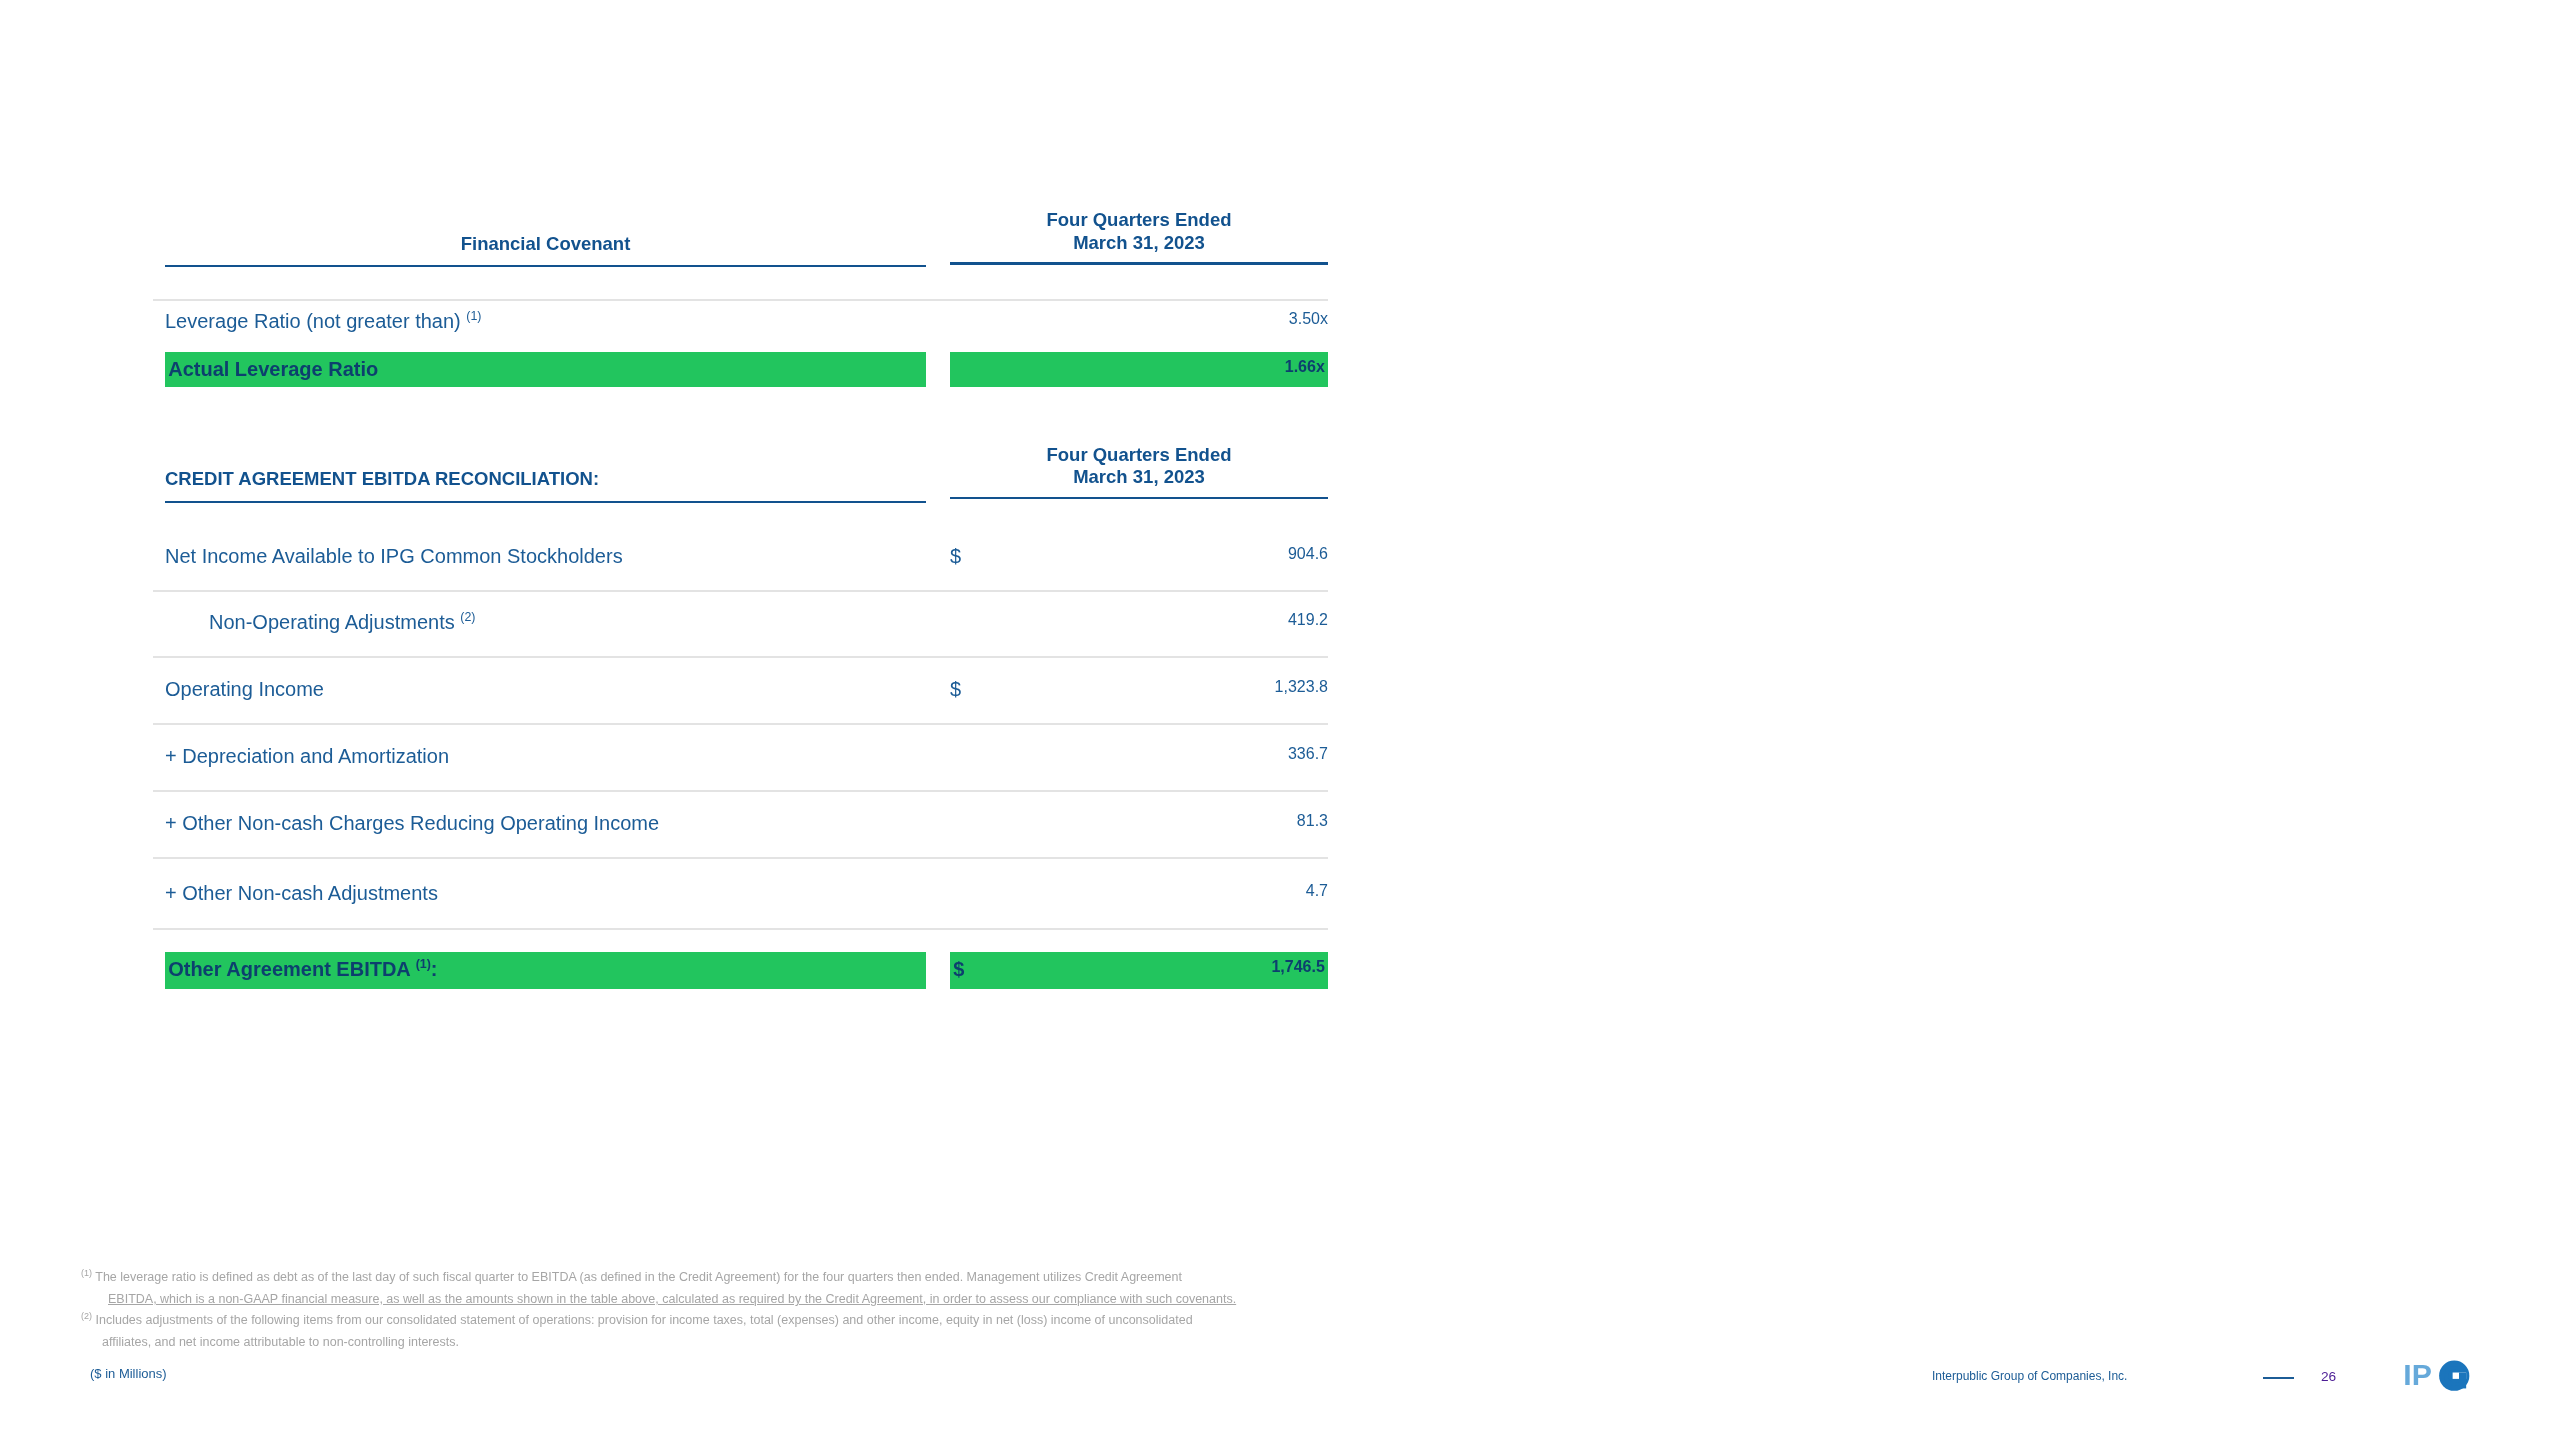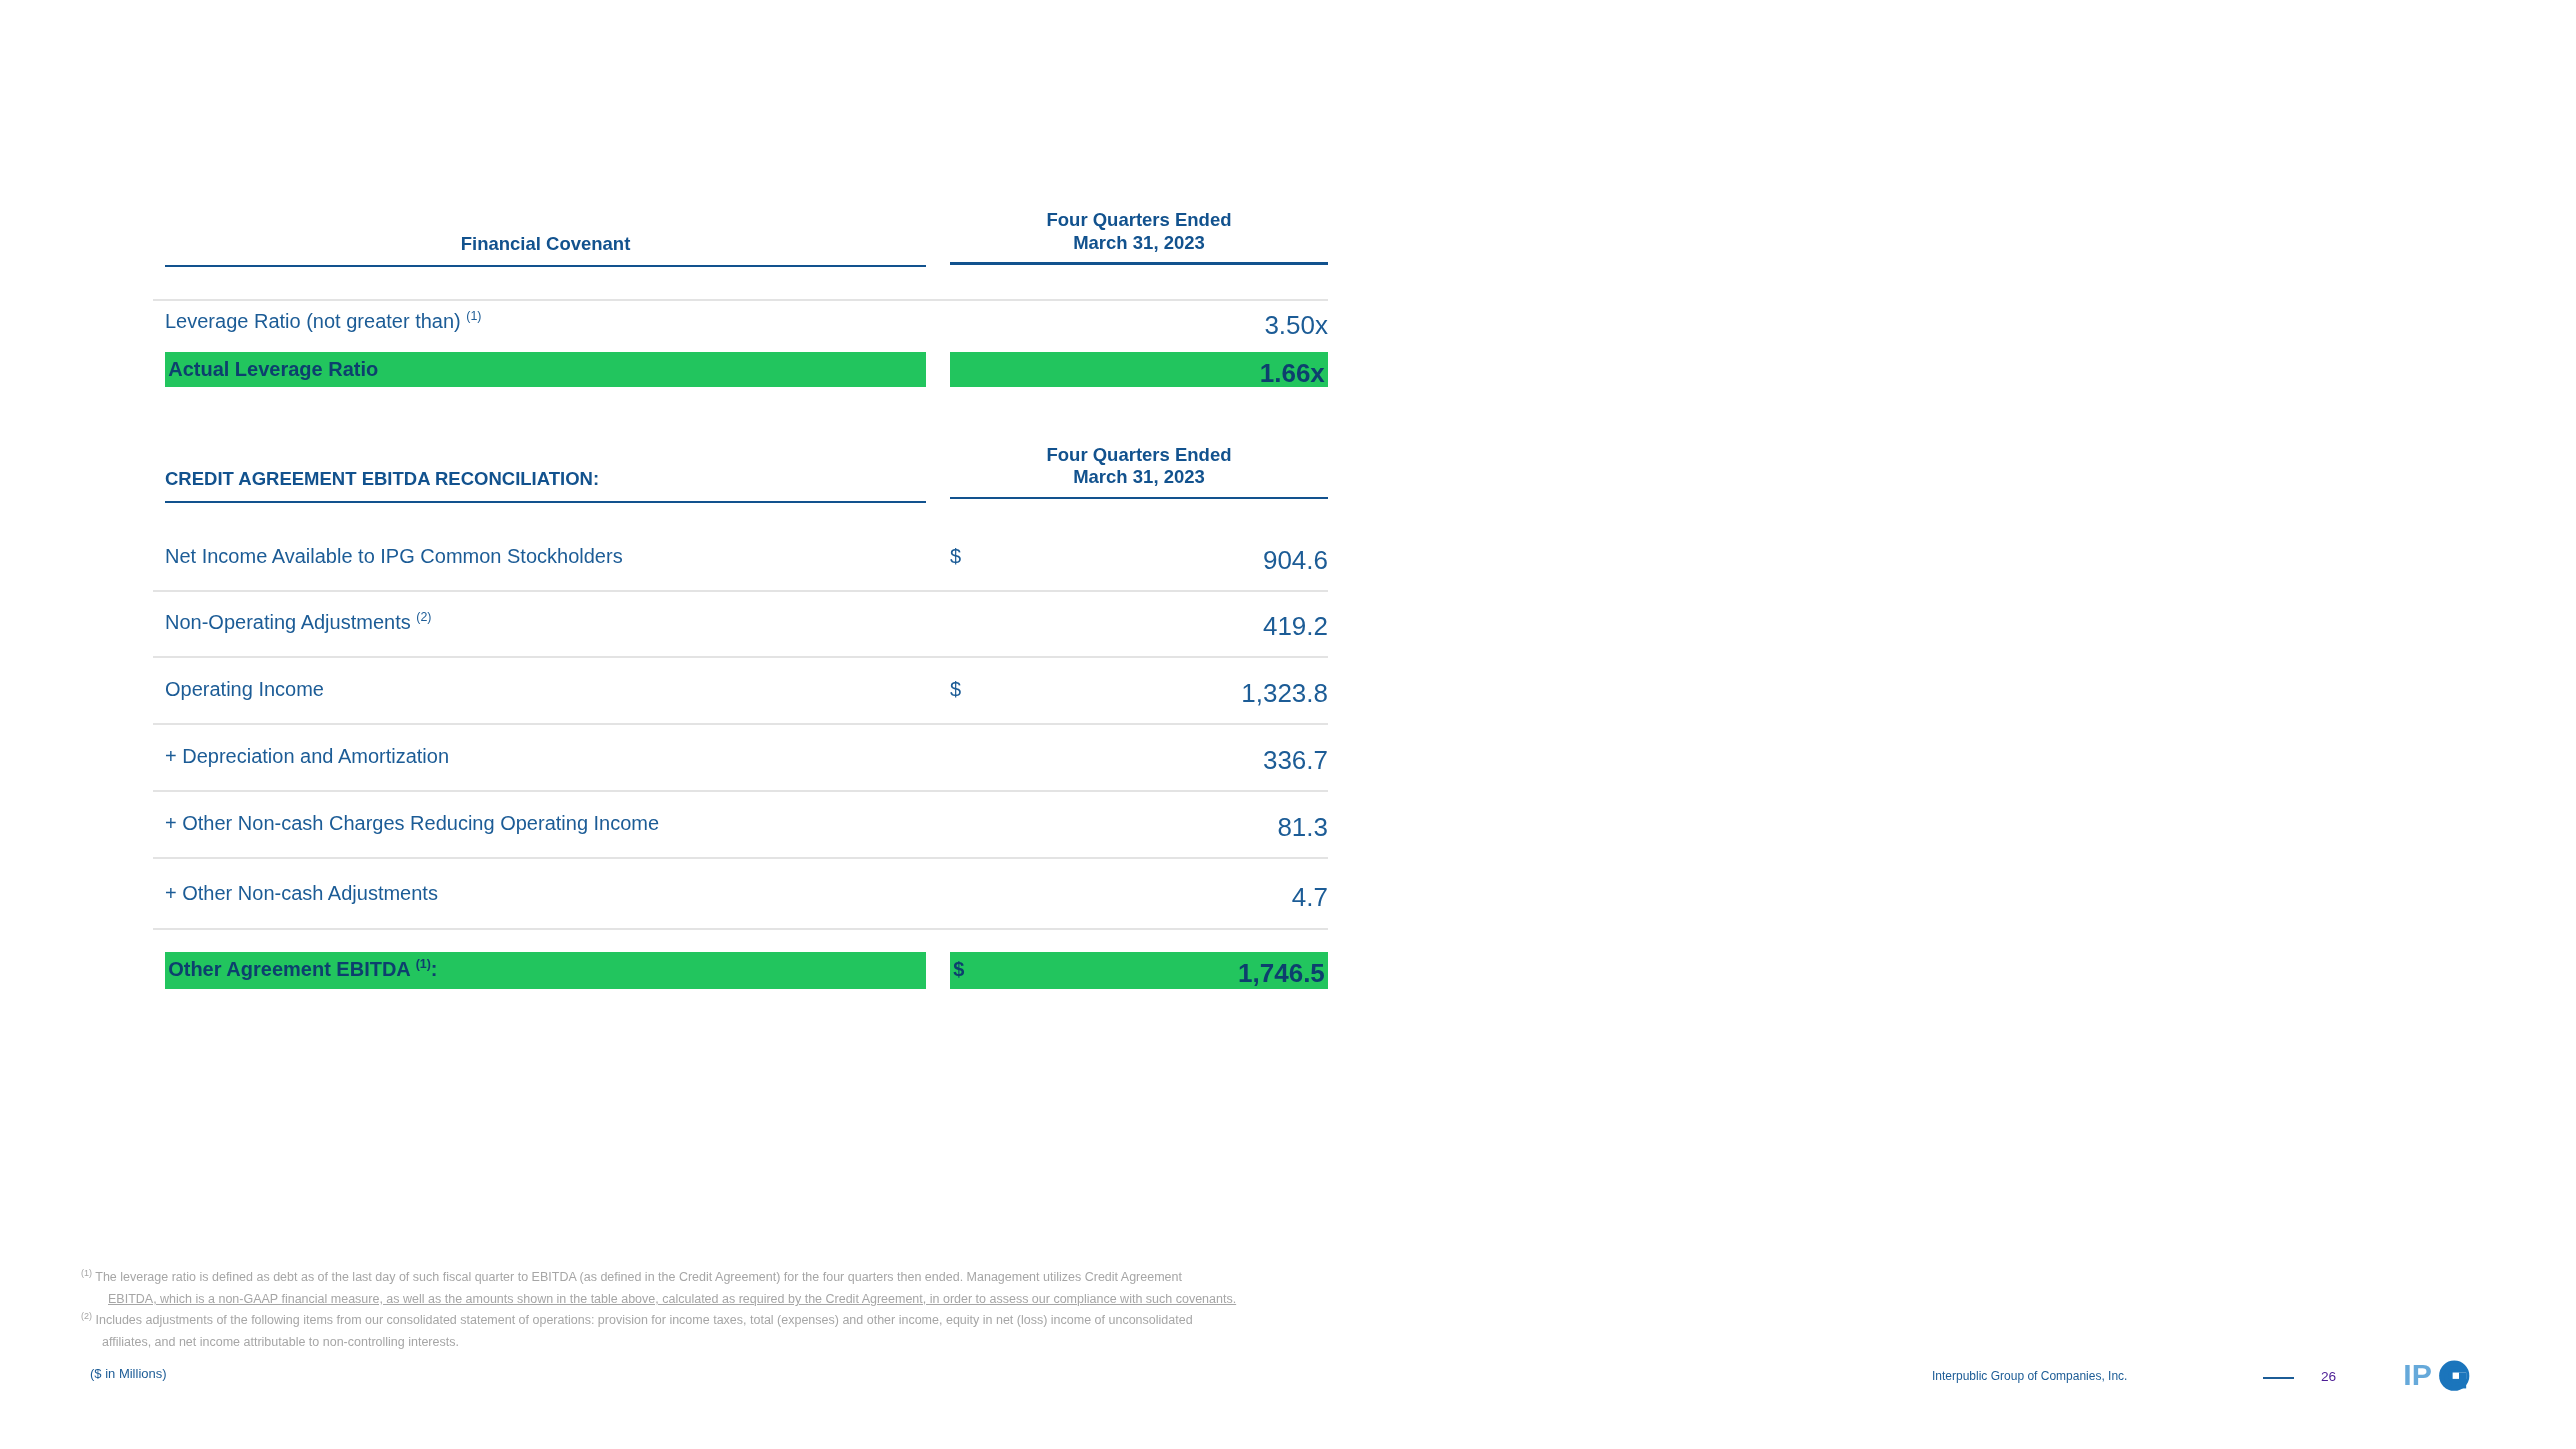--- a/index.html
+++ b/index.html
@@ -48,21 +48,21 @@
   }
 
   .rule-dark{height:2.4px;background:#12528e;}
   .rule-gray{height:2.4px;background:#e3e3e3;}
 
   .cell-label{
     font-size:20px;color:#1c5c96;white-space:nowrap;
   }
   .cell-label.bold{font-weight:700;color:#0d3f6e;}
   .cell-val{
-    font-size:26px;color:#1c5c96;text-align:right;white-space:nowrap;
+    font-size:16px;color:#1c5c96;text-align:right;white-space:nowrap;
   }
   .cell-val.bold{font-weight:700;color:#0d3f6e;}
   .cur{
     position:absolute;left:0;top:0;
     font-size:20px;color:#1c5c96;
   }
   .cur.bold{font-weight:700;color:#0d3f6e;}
   sup{font-size:0.62em;vertical-align:super;line-height:0;}
 
   .hl{background:#22c55e;}
@@ -160,21 +160,21 @@
         <div class="cell-label">Net Income Available to IPG Common Stockholders</div>
       </div>
       <div class="colB" style="top:90px;">
         <div class="cur">$</div>
         <div class="cell-val">904.6</div>
       </div>
       <div class="rule-gray" style="position:absolute;top:135px;left:0;width:1175px;"></div>
     </div>
 
     <div>
-      <div class="colA" style="top:156px;">
+      <div class="colA" style="top:156px;margin-left:44px;">
         <div class="cell-label"><span>Non-Operating Adjustments</span> <sup>(2)</sup></div>
       </div>
       <div class="colB" style="top:156px;">
         <div class="cell-val">419.2</div>
       </div>
       <div class="rule-gray" style="position:absolute;top:201px;left:0;width:1175px;"></div>
     </div>
 
     <div>
       <div class="colA" style="top:223px;">

